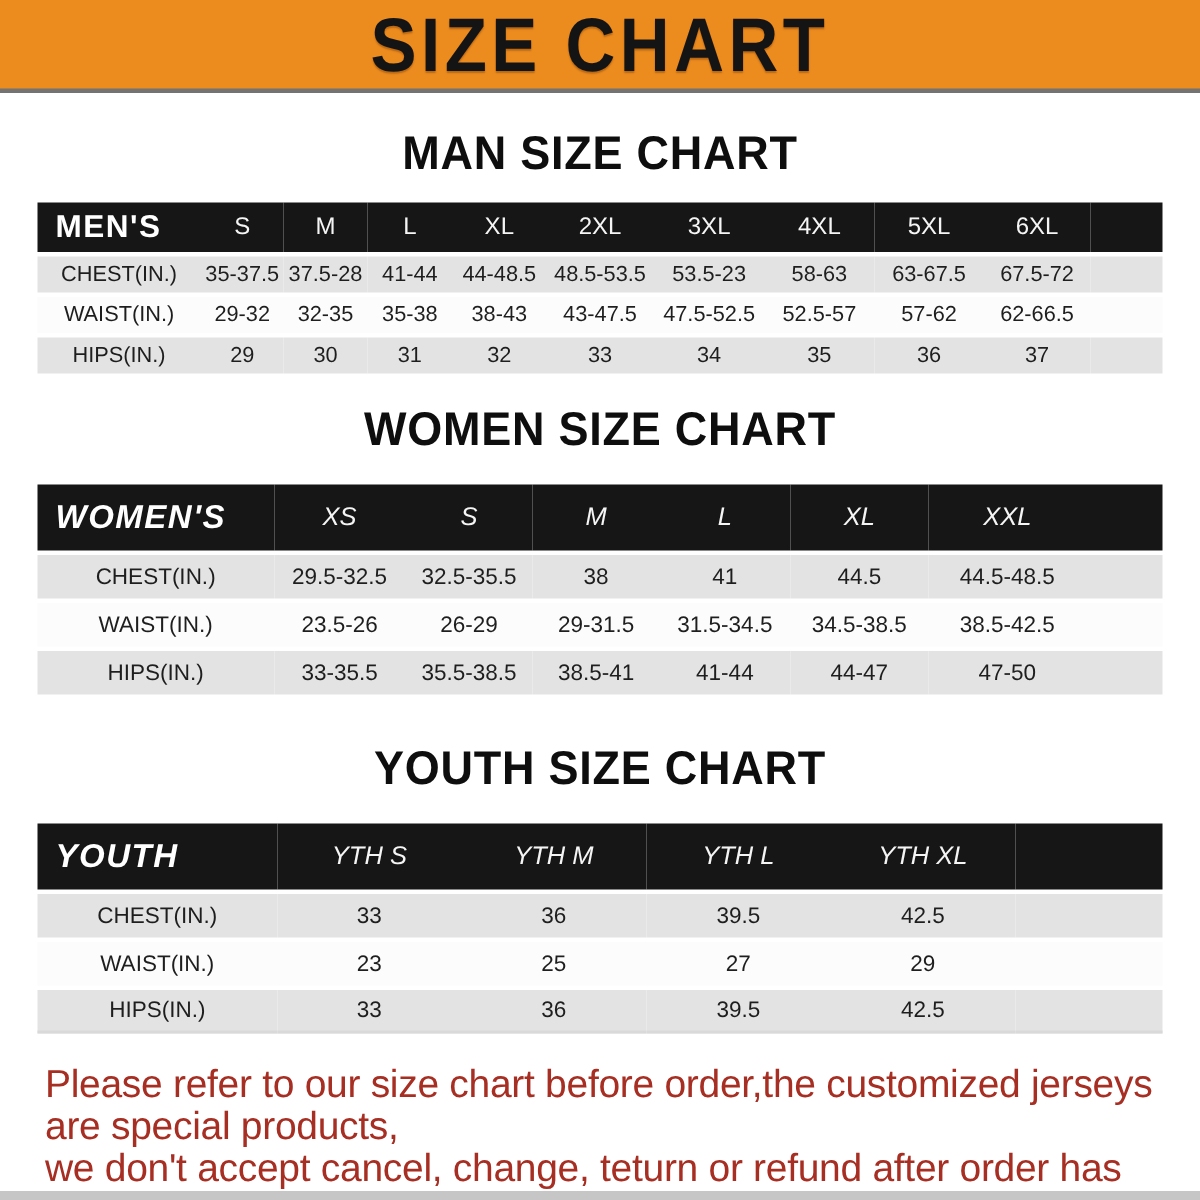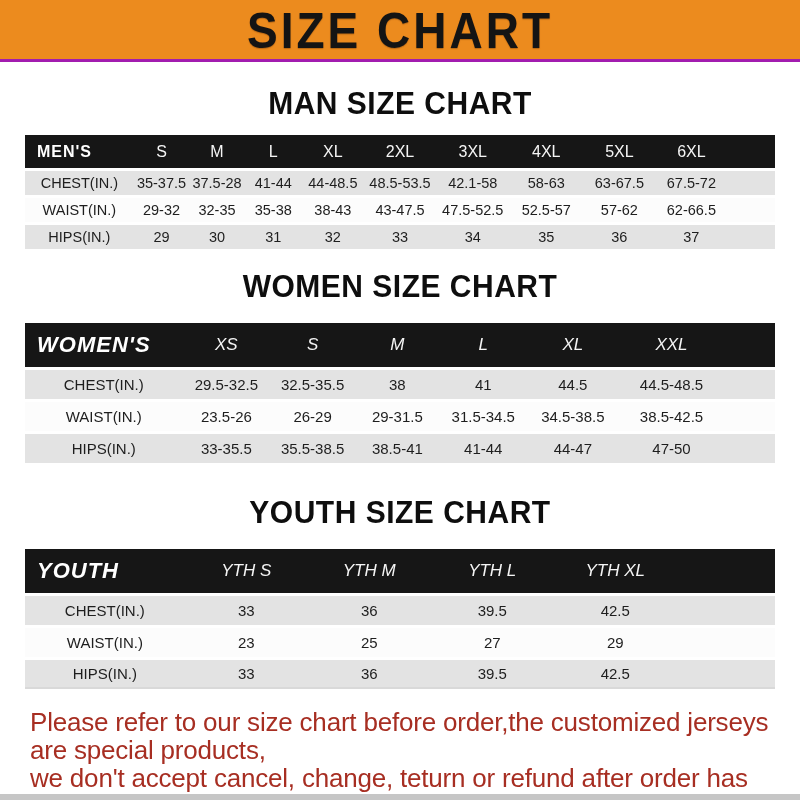--- a/index.html
+++ b/index.html
@@ -12,21 +12,21 @@
   *{box-sizing:border-box;}
   html,body{margin:0;padding:0;}
   body{
     width:800px;height:800px;overflow:hidden;position:relative;
     background:#ffffff;
     font-family:"Liberation Sans",sans-serif;
   }
   .banner{
     height:62px;background:var(--banner-bg);
     display:flex;align-items:center;justify-content:center;
-    border-bottom:3px solid #a21caf;
+    border-bottom:3px solid #737373;
   }
   .banner-title{
     font-size:46px;font-weight:800;letter-spacing:3px;color:#141414;
     transform:scaleY(1.1);
     text-shadow:0 1px 1px rgba(90,40,0,.35);
   }
   h2.section-heading{
     text-align:center;font-size:30px;font-weight:800;color:#0e0e0e;
     letter-spacing:.5px;margin:0;transform:scaleY(1.05);
   }
@@ -36,21 +36,21 @@
   table.chart{
     width:750px;margin:0 auto;table-layout:fixed;
     border-collapse:separate;border-spacing:0 3px;
   }
   table.chart thead th{
     background:var(--bar-bg);color:#f5f5f5;font-weight:400;
     font-size:16px;height:33px;text-align:center;padding:0;
     white-space:nowrap;overflow:hidden;
   }
   table.chart thead th.group{
-    font-weight:700;font-size:16px;text-align:left;
+    font-weight:700;font-size:21px;text-align:left;
     padding-left:12px;letter-spacing:1px;color:#ffffff;
   }
   table.chart tbody td{
     text-align:center;font-size:14.5px;color:#1e1e1e;height:24px;
     padding:0;white-space:nowrap;overflow:hidden;
   }
   table.chart tbody tr:nth-child(odd) td{background:var(--row-alt);}
   table.chart tbody tr:nth-child(even) td{background:var(--row-main);}
   
   table.women thead th,table.youth thead th{height:44px;font-size:17px;font-style:italic;}
@@ -119,21 +119,21 @@
           </tr>
         </thead>
         <tbody>
           <tr>
             <td class="label">CHEST(IN.)</td>
             <td>35-37.5</td>
             <td>37.5-28</td>
             <td>41-44</td>
             <td>44-48.5</td>
             <td>48.5-53.5</td>
-            <td>42.1-58</td>
+            <td>53.5-23</td>
             <td>58-63</td>
             <td>63-67.5</td>
             <td>67.5-72</td>
             <td class="filler"></td>
           </tr>
           <tr>
             <td class="label">WAIST(IN.)</td>
             <td>29-32</td>
             <td>32-35</td>
             <td>35-38</td>

